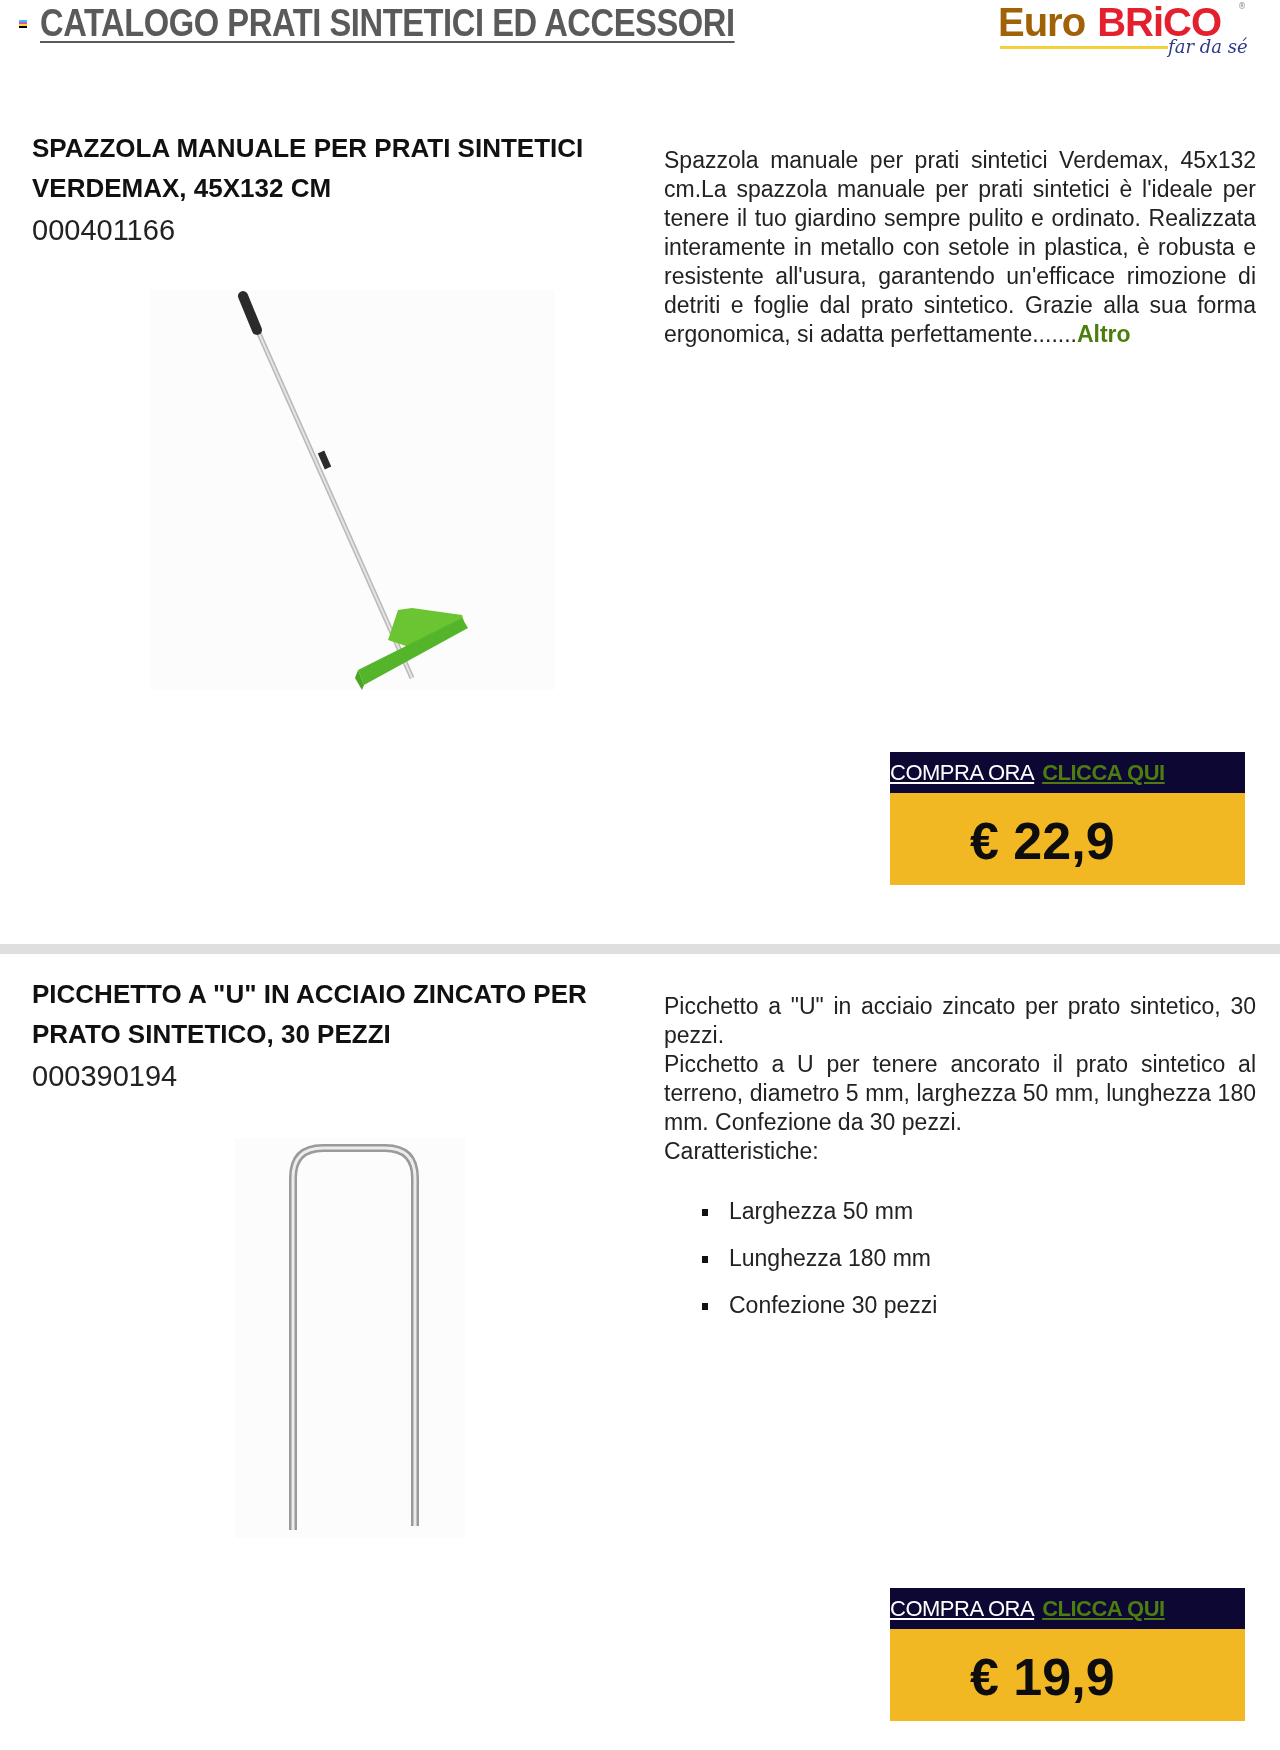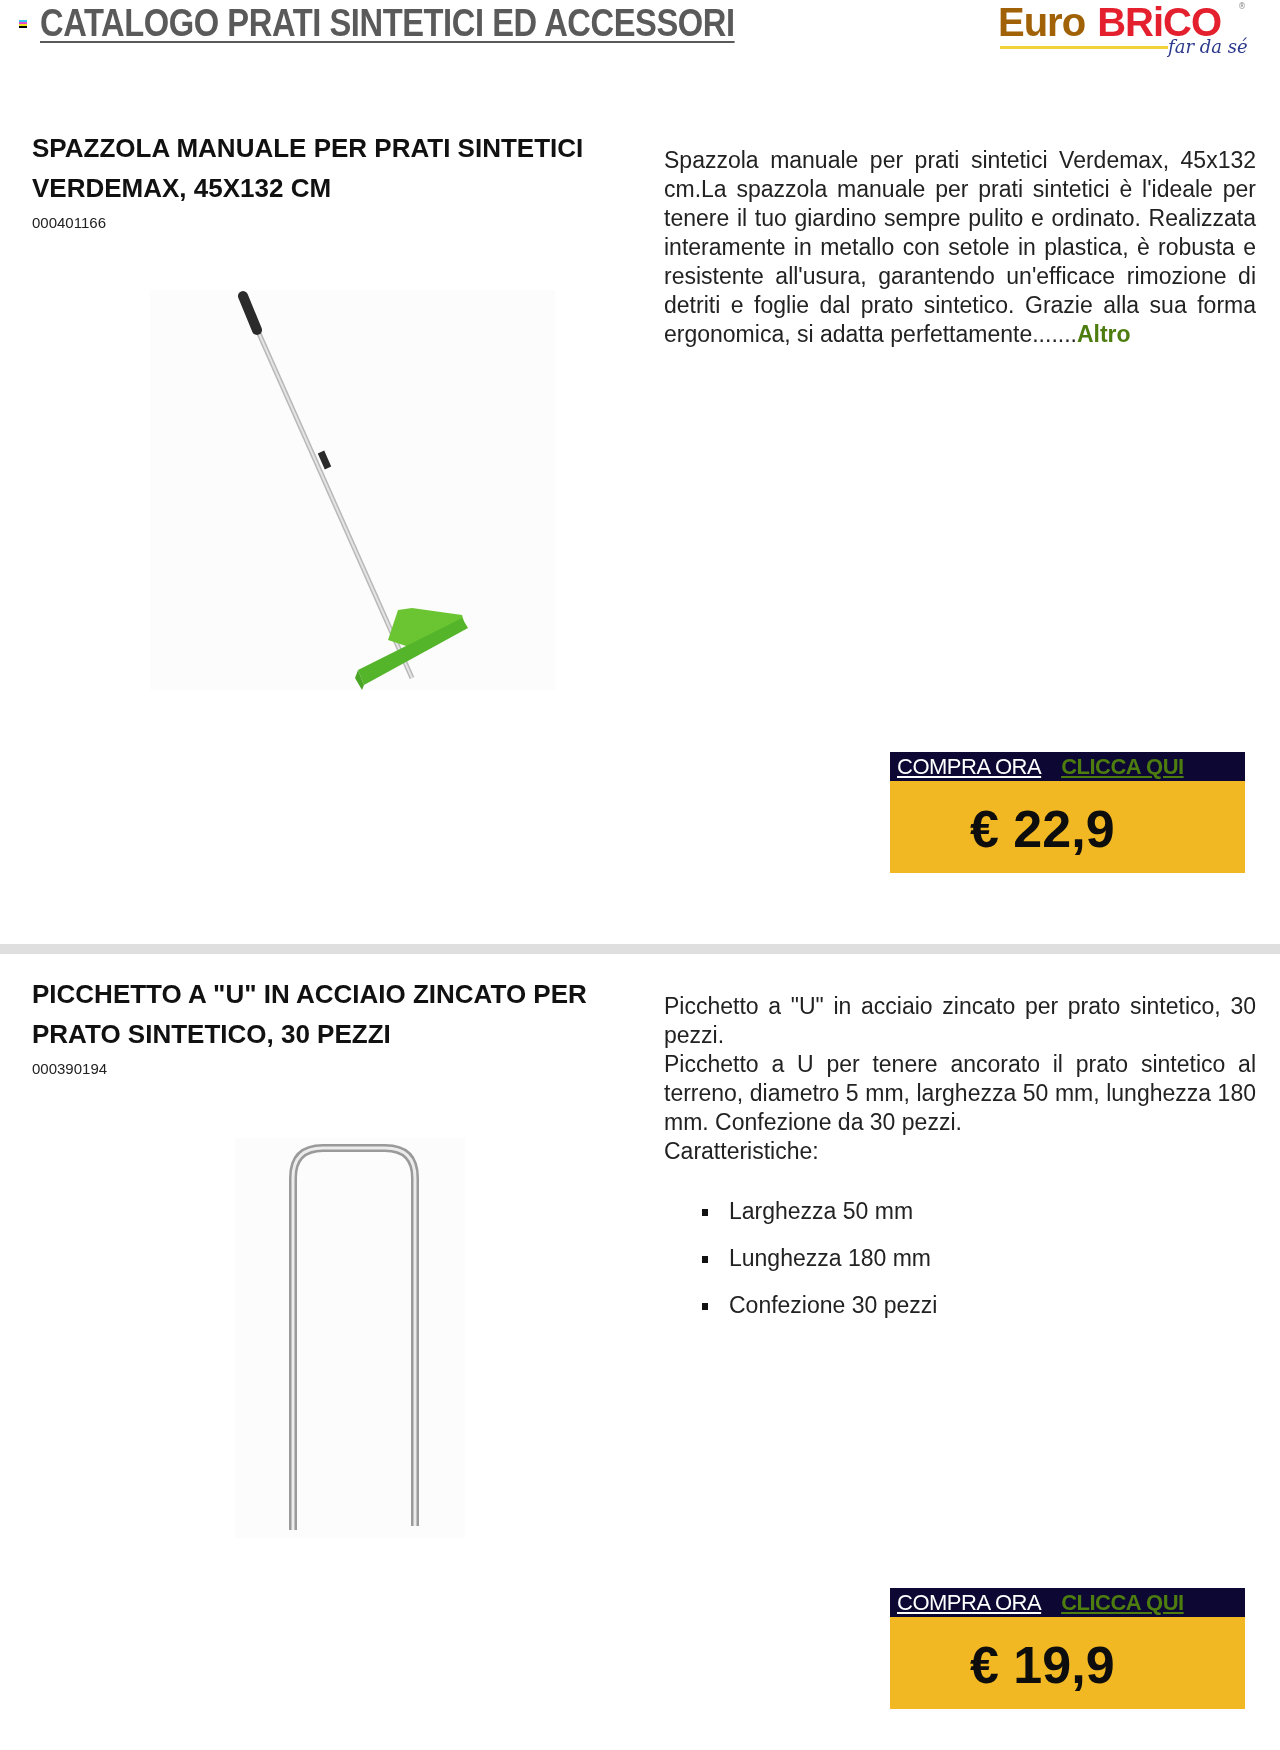--- a/index.html
+++ b/index.html
@@ -24,36 +24,36 @@
   .logo .brico { color: #e5202e; margin-left: 12px; }
   .logo .reg { position: absolute; left: 240px; top: 2px; font-size: 8px; color: #888; }
   .logo .line { position: absolute; left: 2px; top: 46px; width: 168px; height: 3px; background: #f1d23a; }
   .logo .tagline { position: absolute; left: 170px; top: 36px; font-family: "DejaVu Serif", serif; font-style: italic; font-size: 18px; color: #2d3a8c; }
 
   .product { position: absolute; left: 0; width: 1280px; }
   .p-title {
     position: absolute; left: 32px; font-family: "Liberation Sans", sans-serif; font-weight: bold;
     font-size: 26px; line-height: 40px; color: #111; width: 600px;
   }
-  .p-code { position: absolute; left: 32px; font-size: 15px; color: #222; font-family: "Liberation Sans", sans-serif; }
+  .p-code { position: absolute; left: 32px; font-size: 29px; color: #222; font-family: "Liberation Sans", sans-serif; }
   .p-desc {
     position: absolute; left: 664px; width: 592px; font-family: "Liberation Sans", sans-serif;
     font-size: 23px; line-height: 29px; color: #222; text-align: justify;
   }
   .p-desc .more { font-weight: bold; color: #4d7c0f; }
   .p-desc p { margin: 0; }
   .features-label { margin-top: 29px; }
   .features { list-style: none; margin-top: 22px; }
   .features li { position: relative; padding-left: 65px; line-height: 47px; }
   .features li::before { content: ""; position: absolute; left: 38px; top: 21px; width: 6px; height: 7px; background: #111; }
 
   .img-box { position: absolute; background: #fcfcfc; }
 
   .buy-box { position: absolute; left: 890px; width: 355px; }
-  .buy-head { background: #0d0833; height: 29px; padding-left: 7px; display: flex; align-items: center; gap: 20px; }
+  .buy-head { background: #0d0833; height: 41px; display: flex; align-items: center; gap: 8px; }
   .buy-head .a { color: #fff; font-family: "Liberation Sans", sans-serif; font-size: 22px; text-decoration: underline; letter-spacing: -0.5px; }
   .buy-head .b { color: #4d7c0f; font-family: "Liberation Sans", sans-serif; font-weight: bold; font-size: 22px; text-decoration: underline; letter-spacing: -0.5px; }
   .buy-price { background: #f2b823; height: 92px; display: flex; align-items: flex-start; justify-content: flex-start; padding-left: 80px; padding-top: 18px; }
   .buy-price span { font-family: "Liberation Sans", sans-serif; font-weight: bold; font-size: 52px; color: #0d0d0d; }
 
   .divider { position: absolute; left: 0; top: 944px; width: 1280px; height: 10px; background: #dfdfdf; }
 </style>
 </head>
 <body>
 

